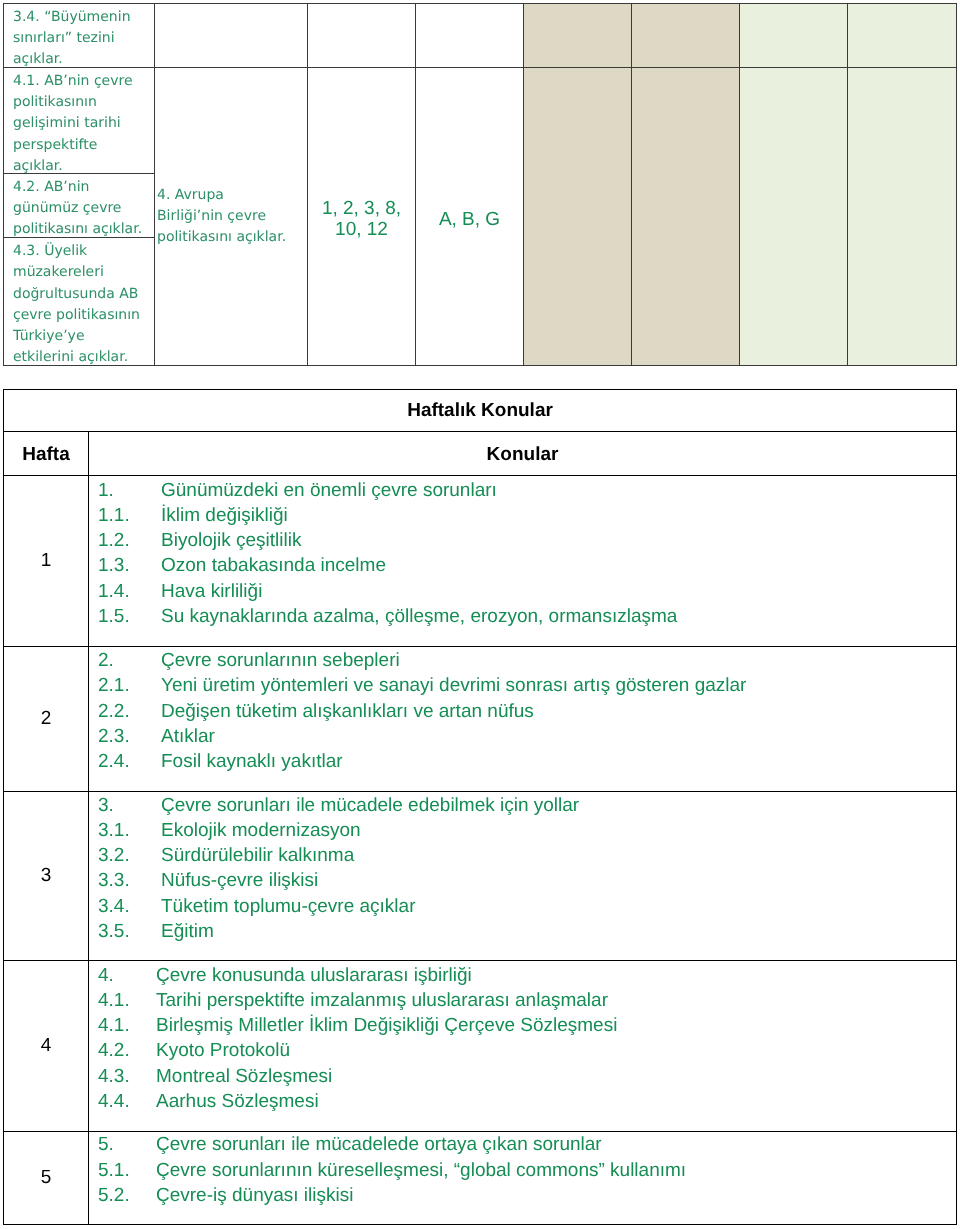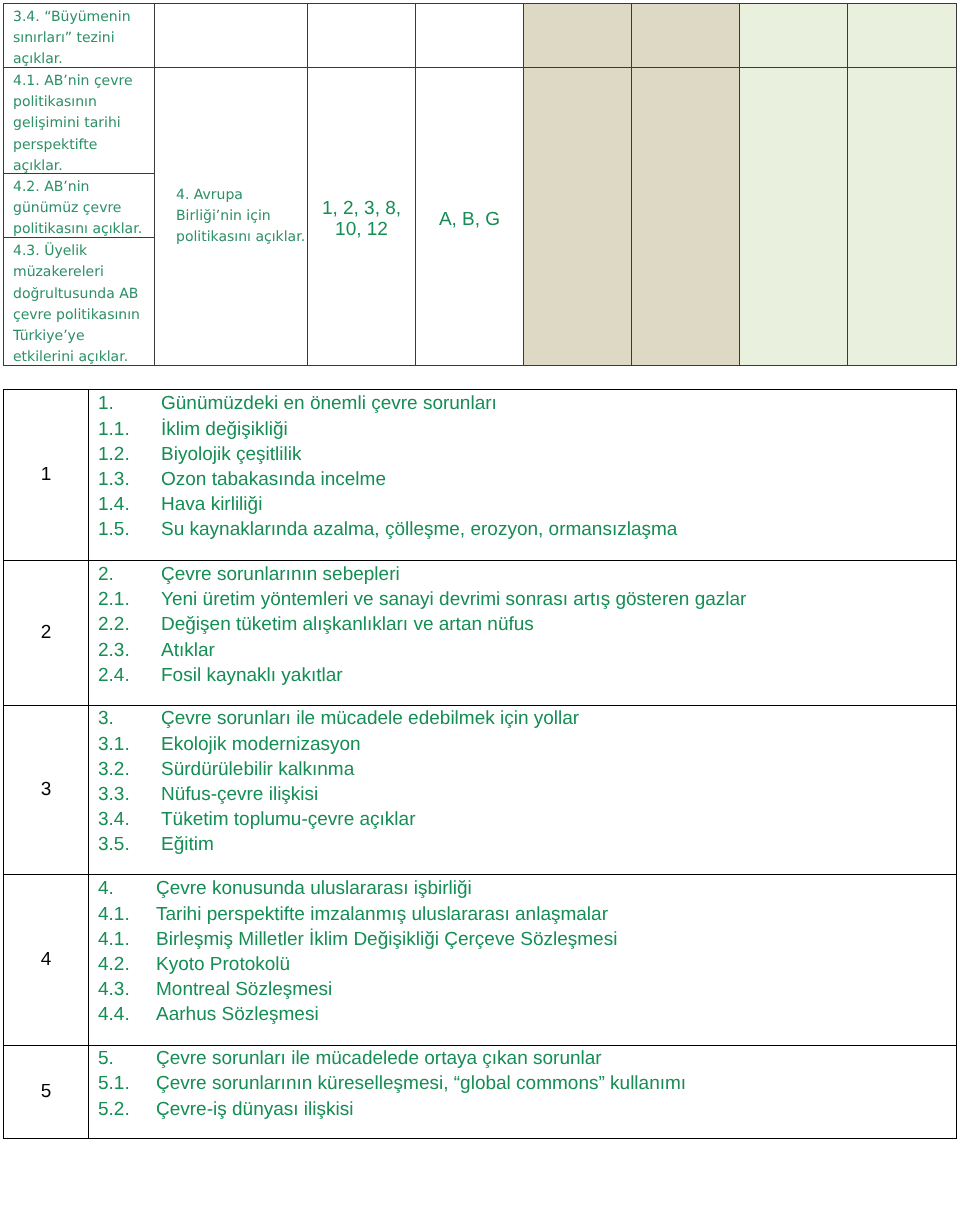--- a/index.html
+++ b/index.html
@@ -7,21 +7,21 @@
   .page{position:relative;width:960px;height:1229px;background:#fff;}
   table{border-collapse:collapse;table-layout:fixed;}
 
   
   .t1{position:absolute;left:3px;top:3px;width:953px;border-collapse:collapse;}
   .t1 td{border:1.25px solid #3a3a3a;padding:0;vertical-align:top;}
   .t1 td.oc{font-family:"DejaVu Sans",sans-serif;font-size:14px;line-height:21.3px;
       color:#2d9067;padding:0;overflow:hidden;position:relative;}
   .t1 td.oc > span{position:absolute;left:0;top:0;display:block;white-space:nowrap;padding:2.5px 3px 0 9px;}
   .t1 td.mid{font-family:"DejaVu Sans",sans-serif;font-size:14px;line-height:21.3px;
-       color:#2d9067;vertical-align:middle;padding-left:21px;padding-right:3px;white-space:nowrap;}
+       color:#2d9067;vertical-align:middle;padding-left:2px;padding-right:3px;white-space:nowrap;}
   .t1 td.num{font-family:"Liberation Sans",sans-serif;font-size:19px;line-height:21.3px;
        color:#158d54;vertical-align:middle;text-align:center;white-space:nowrap;padding-top:5px;}
   .beige{background:#ded9c4;}
   .lgreen{background:#e9f0dd;}
 
   
   .t2{position:absolute;left:3px;top:389px;width:953px;border-collapse:collapse;}
   .t2 td{border:1.5px solid #000000;padding:0;}
   .t2 td.ttl{font-family:"Liberation Sans",sans-serif;font-weight:bold;font-size:19px;
        text-align:center;color:#000;height:41px;vertical-align:middle;}
@@ -61,21 +61,21 @@
     <td></td>
     <td class="beige"></td>
     <td class="beige"></td>
     <td class="lgreen"></td>
     <td class="lgreen"></td>
   </tr>
   <tr>
     <td class="oc" style="height:105.1px;">
             <span><span>4.1. AB’nin çevre</span><br><span>politikasının</span><br><span>gelişimini tarihi</span><br><span>perspektifte</span><br><span>açıklar.</span></span>
           </td>
-    <td rowspan="3" class="mid"><span>4. Avrupa</span><br><span>Birliği’nin için</span><br><span>politikasını açıklar.</span></td>
+    <td rowspan="3" class="mid"><span>4. Avrupa</span><br><span>Birliği’nin çevre</span><br><span>politikasını açıklar.</span></td>
     <td rowspan="3" class="num"><span>1, 2, 3, 8,</span><br><span>10, 12</span></td>
     <td rowspan="3" class="num">A, B, G</td>
     <td rowspan="3" class="beige"></td>
     <td rowspan="3" class="beige"></td>
     <td rowspan="3" class="lgreen"></td>
     <td rowspan="3" class="lgreen"></td>
   </tr>
   <tr>
     <td class="oc" style="height:63.2px;">
             <span><span>4.2. AB’nin</span><br><span>günümüz çevre</span><br><span>politikasını açıklar.</span></span>
@@ -88,20 +88,27 @@
   </tr>
 </tbody>
     </table>
 
 <table class="t2">
 <colgroup>
         <col style="width:85px">
         <col style="width:868px">
       </colgroup>
 <tbody>
+  <tr>
+    <td colspan="2" class="ttl">Haftalık Konular</td>
+  </tr>
+  <tr>
+    <td class="hd">Hafta</td>
+    <td class="hd">Konular</td>
+  </tr>
 </tbody>
       <tbody id="weeks-body">
         <tr>
           <td class="wk" style="height: 170px;">1</td>
           <td class="topics">
             <div class="ln"><span class="n">1.</span><span>Günümüzdeki en önemli çevre sorunları</span></div>
             <div class="ln"><span class="n">1.1.</span><span>İklim değişikliği</span></div>
             <div class="ln"><span class="n">1.2.</span><span>Biyolojik çeşitlilik</span></div>
             <div class="ln"><span class="n">1.3.</span><span>Ozon tabakasında incelme</span></div>
             <div class="ln"><span class="n">1.4.</span><span>Hava kirliliği</span></div>

